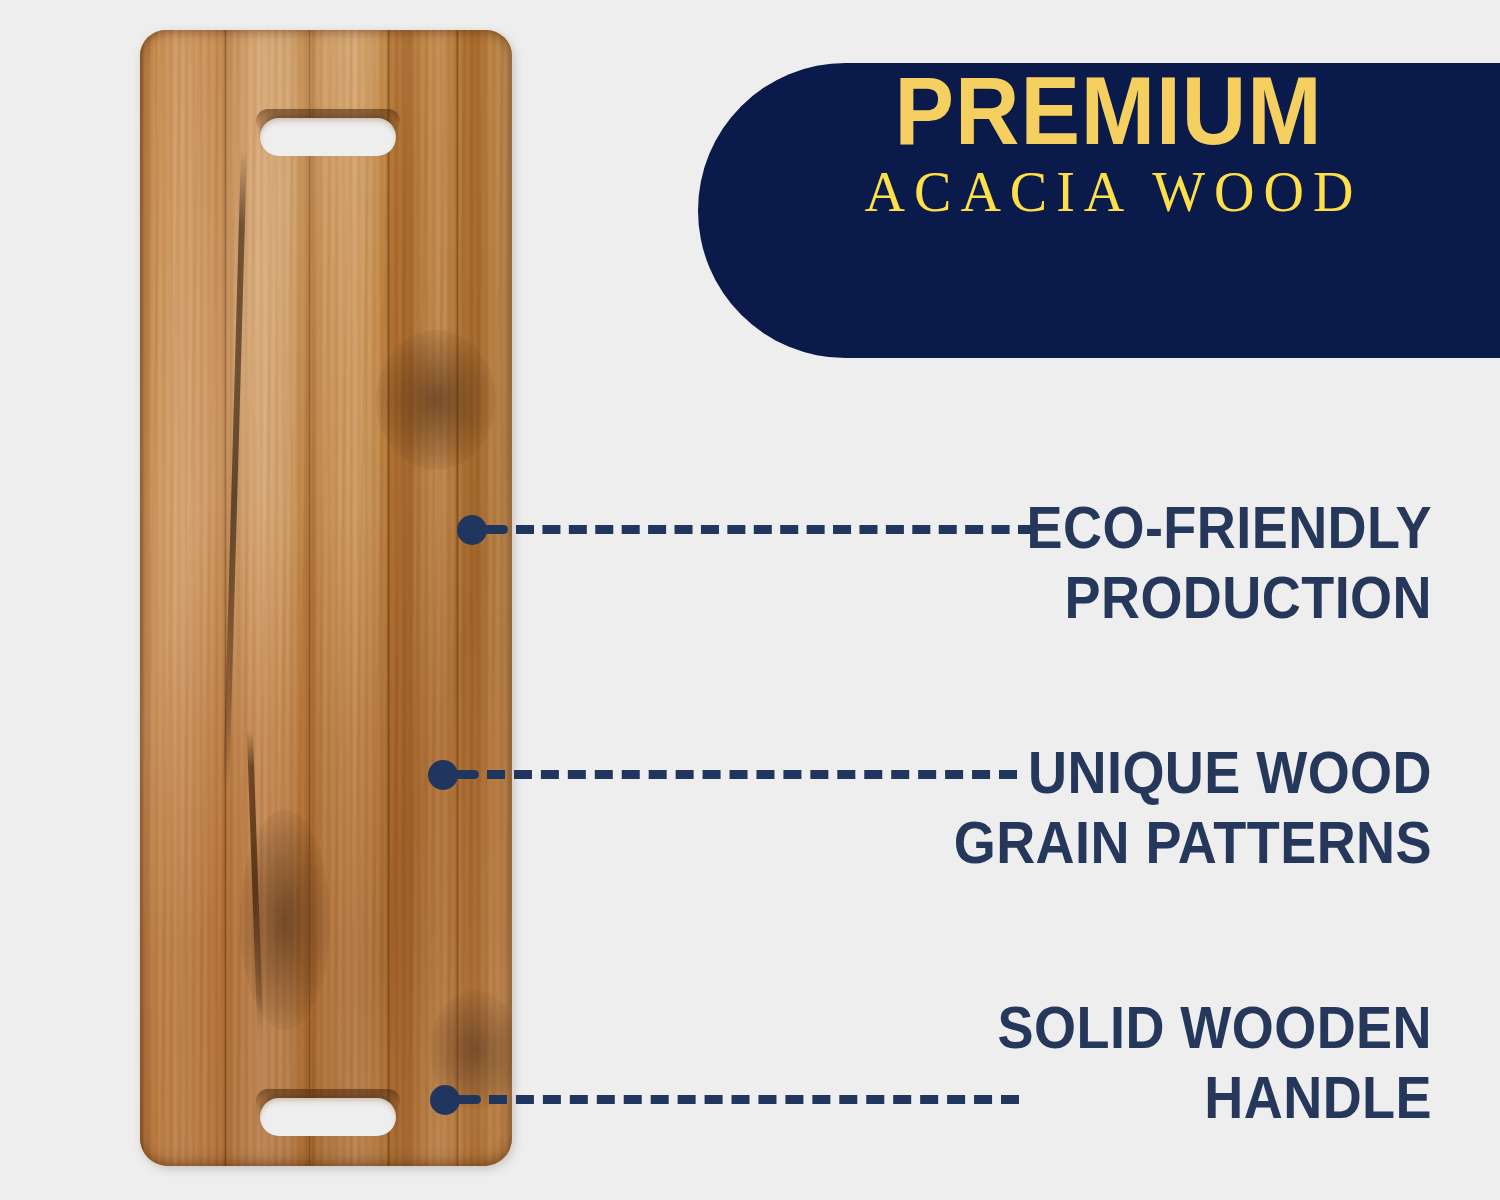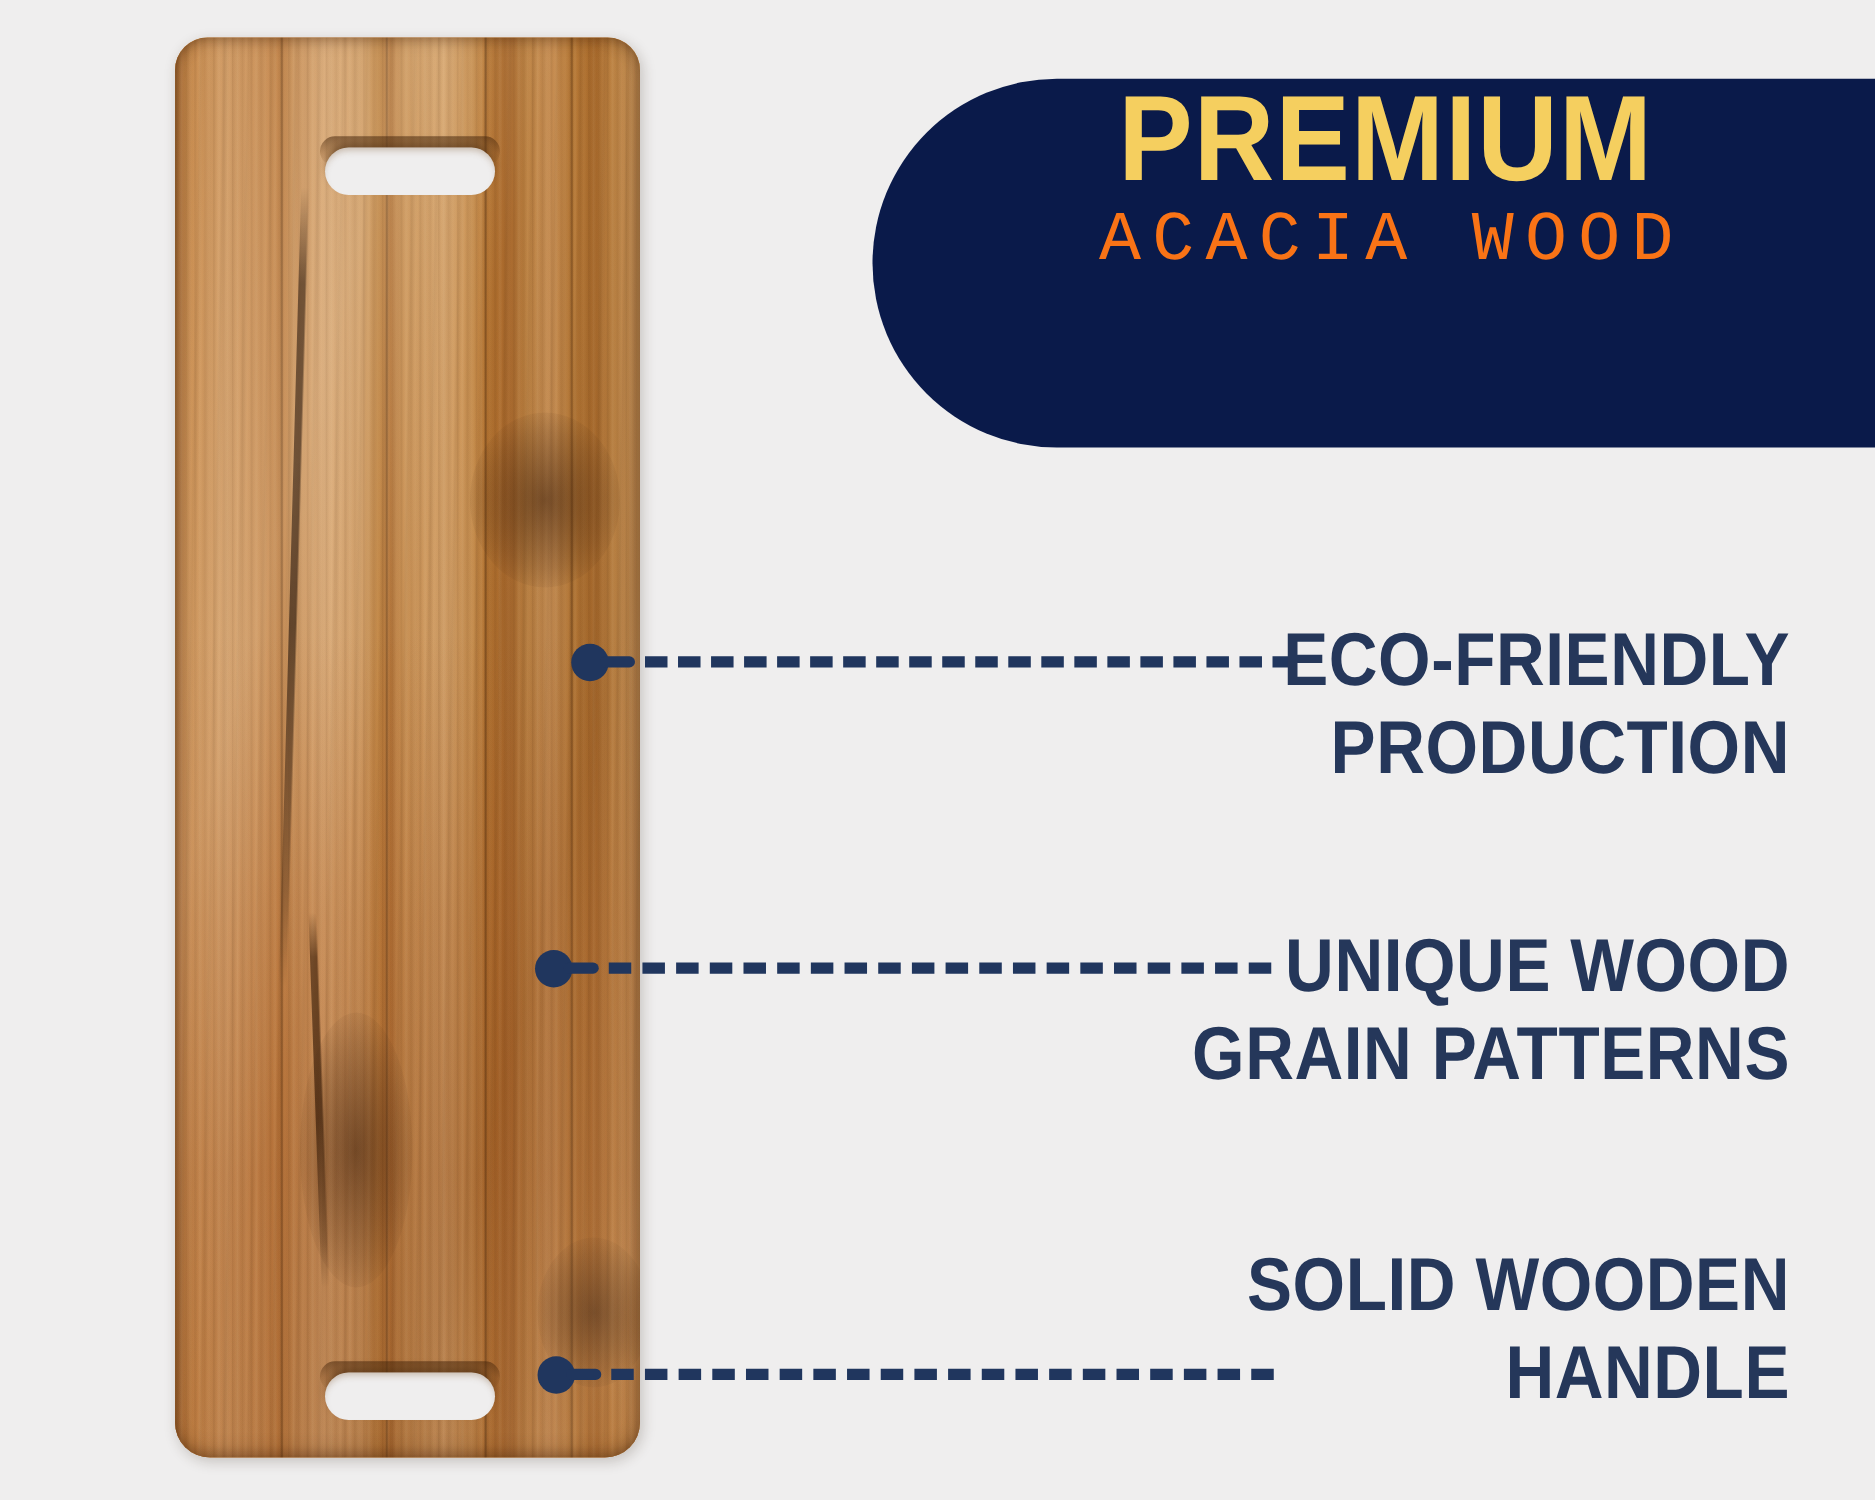--- a/index.html
+++ b/index.html
@@ -40,25 +40,25 @@
     font-size: 97px;
     line-height: 0.98;
     color: #f5cf5f;
     letter-spacing: 1px;
     transform: scaleX(0.92);
     transform-origin: center;
     white-space: nowrap;
     margin: 0 0 6px 0;
   }
   .banner-subtitle {
-    font-family: Liberation Mono, monospace;
+    font-family: Liberation Serif, serif;
     font-weight: normal;
     font-size: 56px;
     line-height: 1;
-    color: #f97316;
+    color: #fde047;
     letter-spacing: 9px;
     white-space: nowrap;
     margin: 0;
     padding-left: 9px;
   }
 
   
   .board {
     position: absolute;
     left: 140px;

